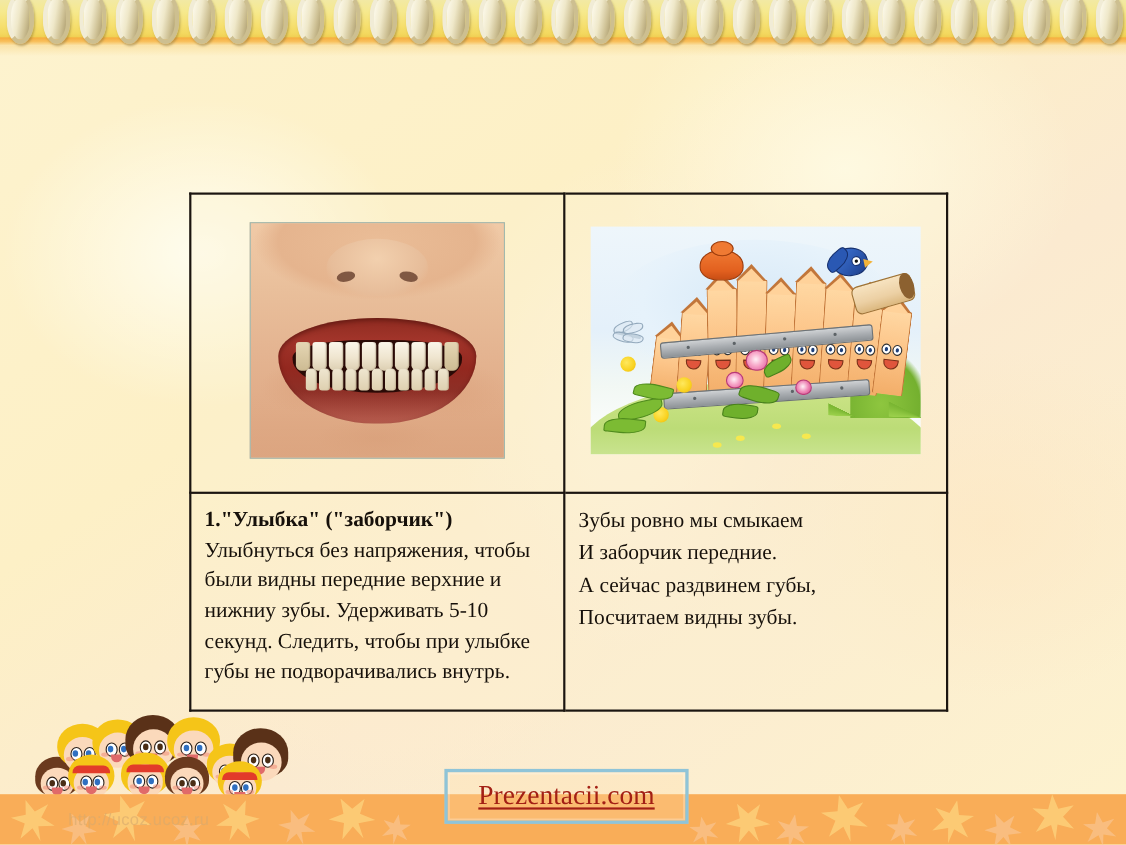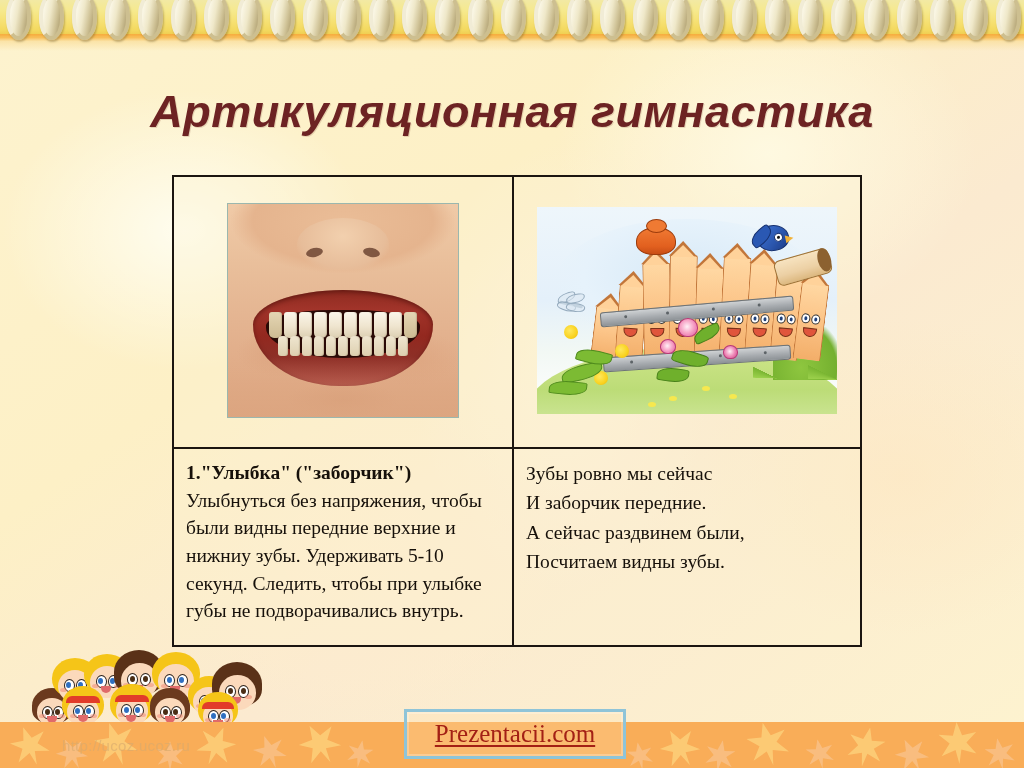--- a/index.html
+++ b/index.html
@@ -330,21 +330,21 @@
     position: absolute;
     left: 62px; bottom: 14px;
     font-family: "Liberation Sans", sans-serif;
     font-size: 15px;
     color: rgba(215,170,110,.62);
     letter-spacing: .3px;
   }
 
   .linkbox {
     position: absolute;
-    left: 404px; bottom: 9px;
+    left: 404px; bottom: 19px;
     width: 216px; height: 44px;
     border: 3px solid #8fc4d8;
     background: rgba(255,223,170,.30);
     box-shadow: inset 0 0 0 2px rgba(255,255,255,.25);
     display: flex; align-items: center; justify-content: center;
   }
   .linkbox a {
     font-family: "Liberation Serif", serif;
     font-size: 25px;
     color: #a32015;
@@ -389,21 +389,20 @@
         <div class="ring" style="left: 798px;"></div>
         <div class="ring" style="left: 831px;"></div>
         <div class="ring" style="left: 864px;"></div>
         <div class="ring" style="left: 897px;"></div>
         <div class="ring" style="left: 930px;"></div>
         <div class="ring" style="left: 963px;"></div>
         <div class="ring" style="left: 996px;"></div>
       </div>
   </div>
 
-  <div class="title">Артикуляционная гимнастика</div>
 
   <div class="tbl">
 
     <div class="trow">
 
       <div class="cell cell-img col-l">
         <div class="photo-frame">
           <div class="face"></div>
           <div class="nose"></div>
           <div class="nostril l"></div>
@@ -577,23 +576,23 @@
       </div>
 
     </div>
 
     <div class="trow">
       <div class="cell cell-txt col-l">
         <p class="hd">1."Улыбка" ("заборчик")</p>
         <p>Улыбнуться без напряжения, чтобы были видны передние верхние и нижниу зубы. Удерживать 5-10 секунд. Следить, чтобы при улыбке губы не подворачивались внутрь.</p>
       </div>
       <div class="cell cell-txt poem col-r">
-        <p>Зубы ровно мы сейчас</p>
+        <p>Зубы ровно мы смыкаем</p>
         <p>И заборчик передние.</p>
-        <p>А сейчас раздвинем были,</p>
+        <p>А сейчас раздвинем губы,</p>
         <p>Посчитаем видны зубы.</p>
       </div>
     </div>
 
   </div>
 
   <div class="kids" id="kids">
       <div class="kid" style="left: 10px; top: 44px; width: 40px; height: 40px;">
         <div class="hair" style="width:40px;height:35.2px;background:#6b3a1e;border-radius:50% 50% 38% 38%;"></div>
         <div class="headf" style="left:5.199999999999999px;top:10.4px;width:29.6px;height:28px;"></div>

